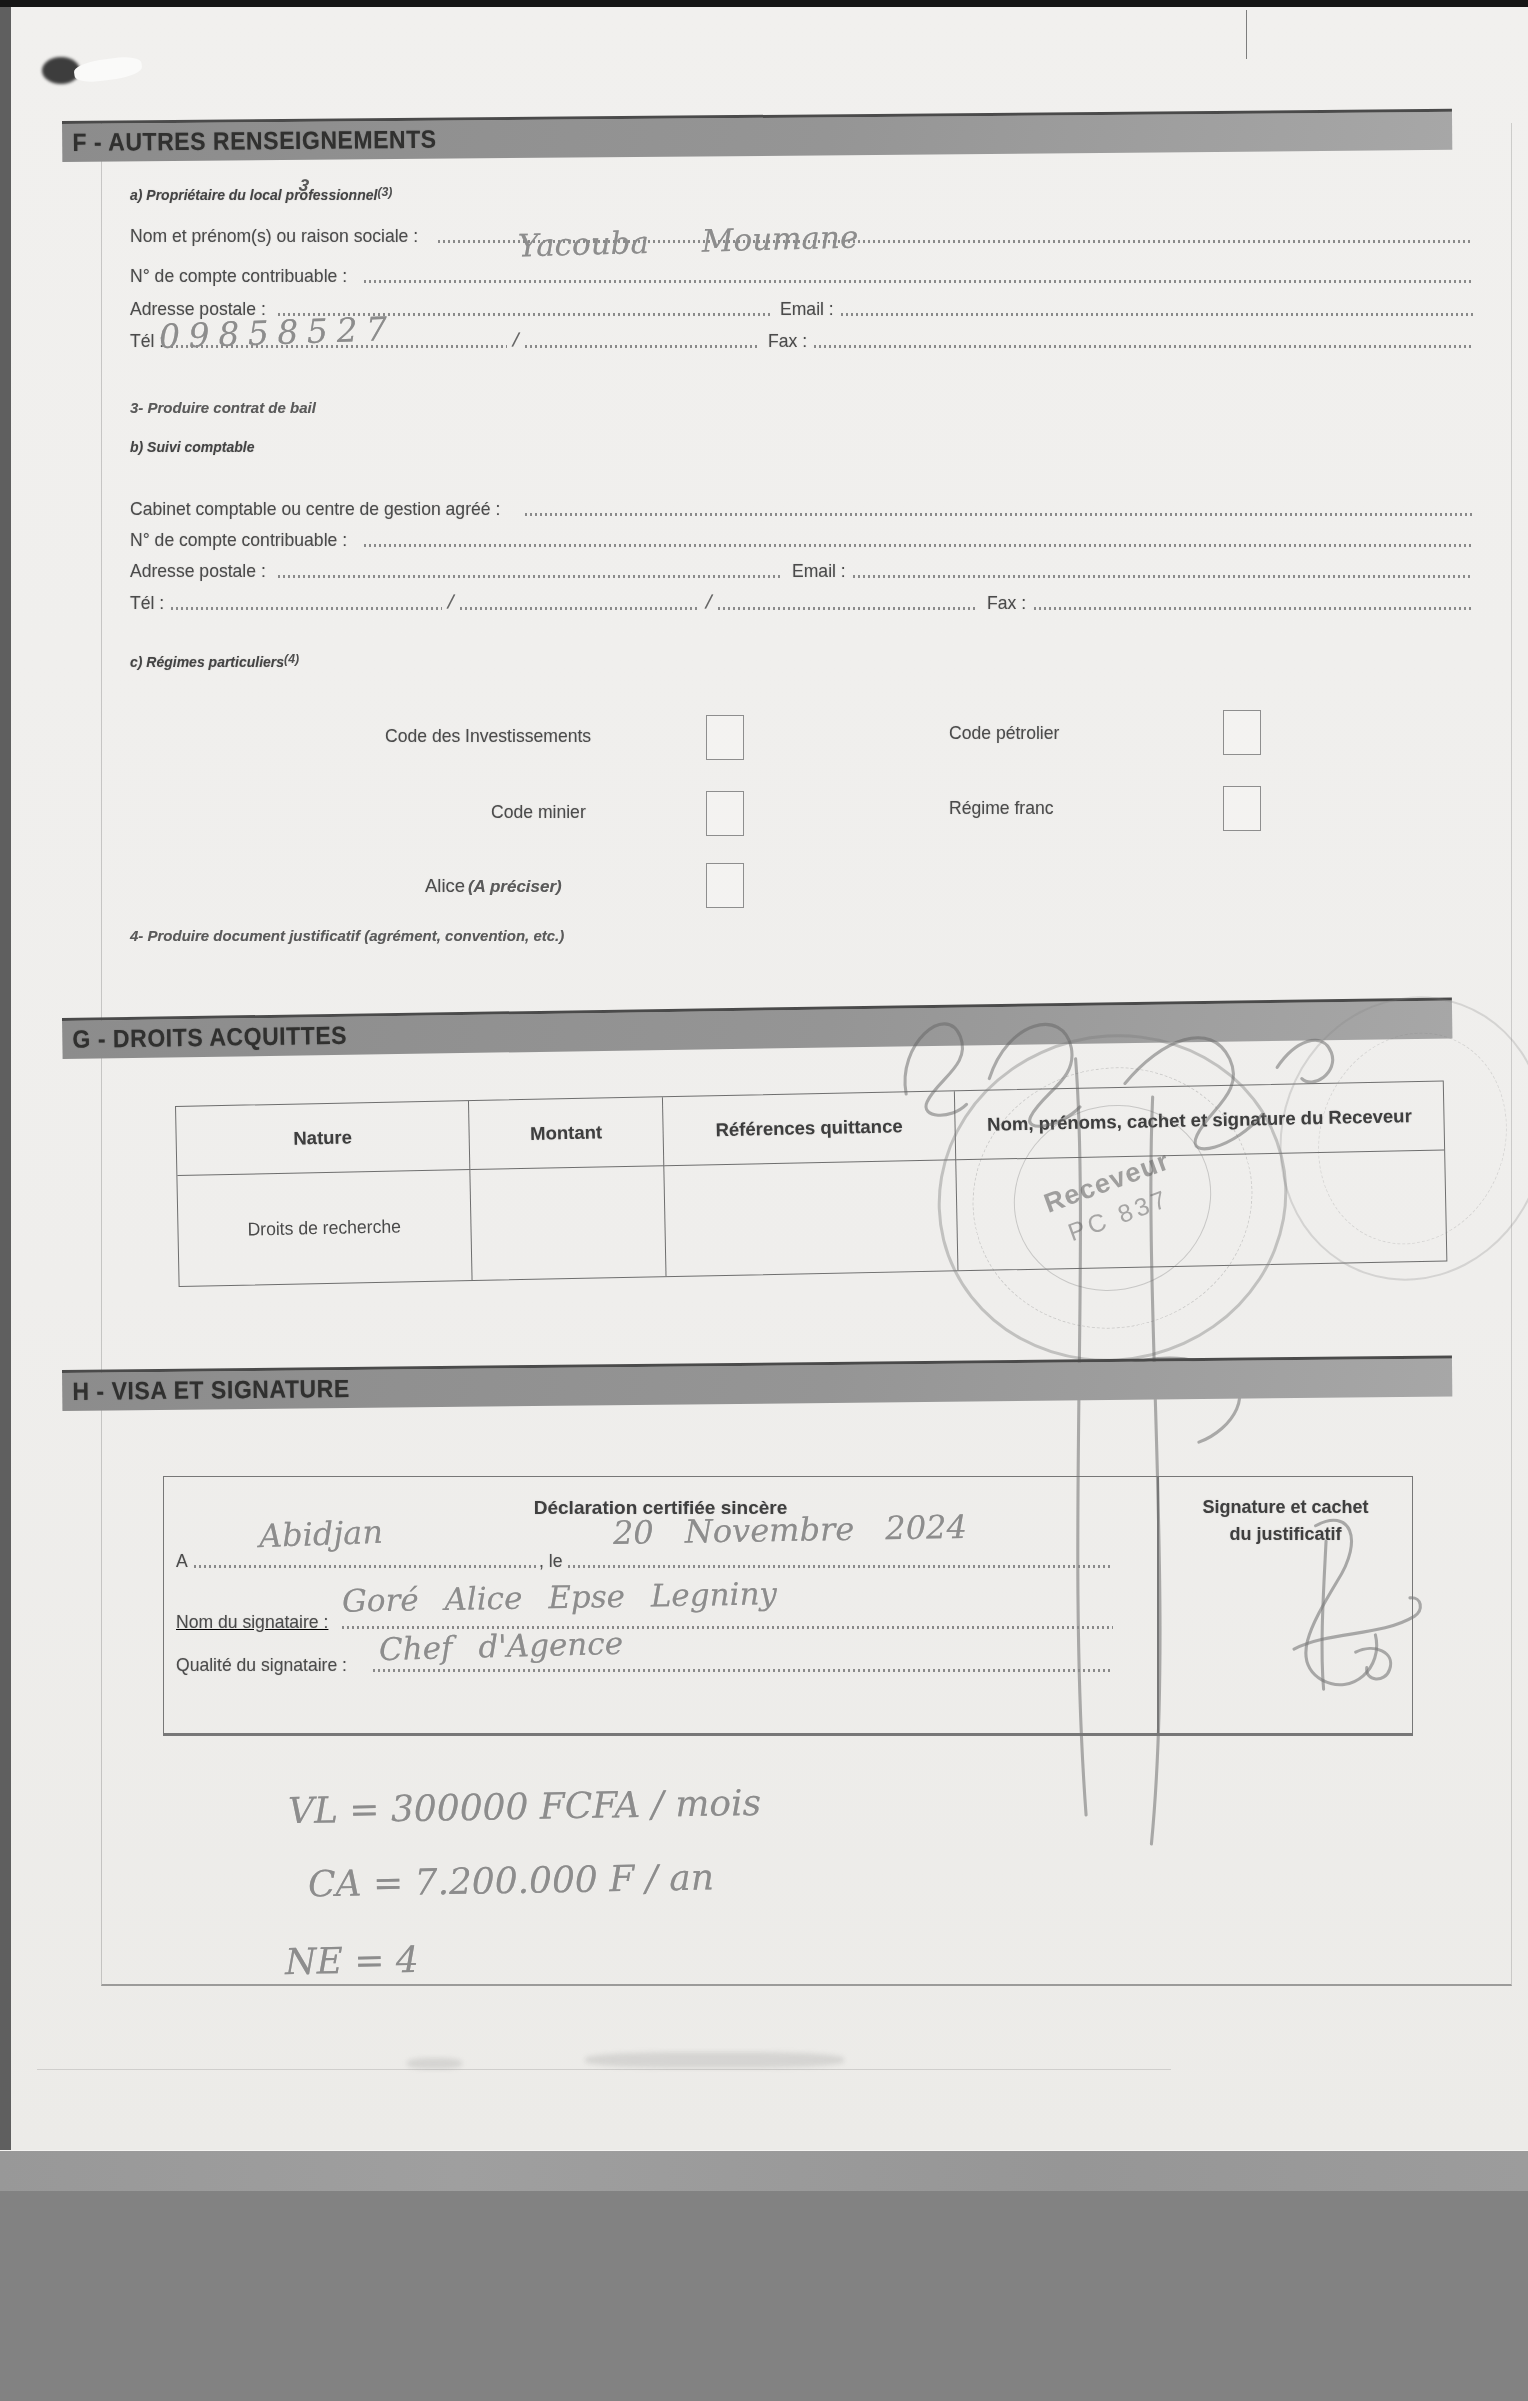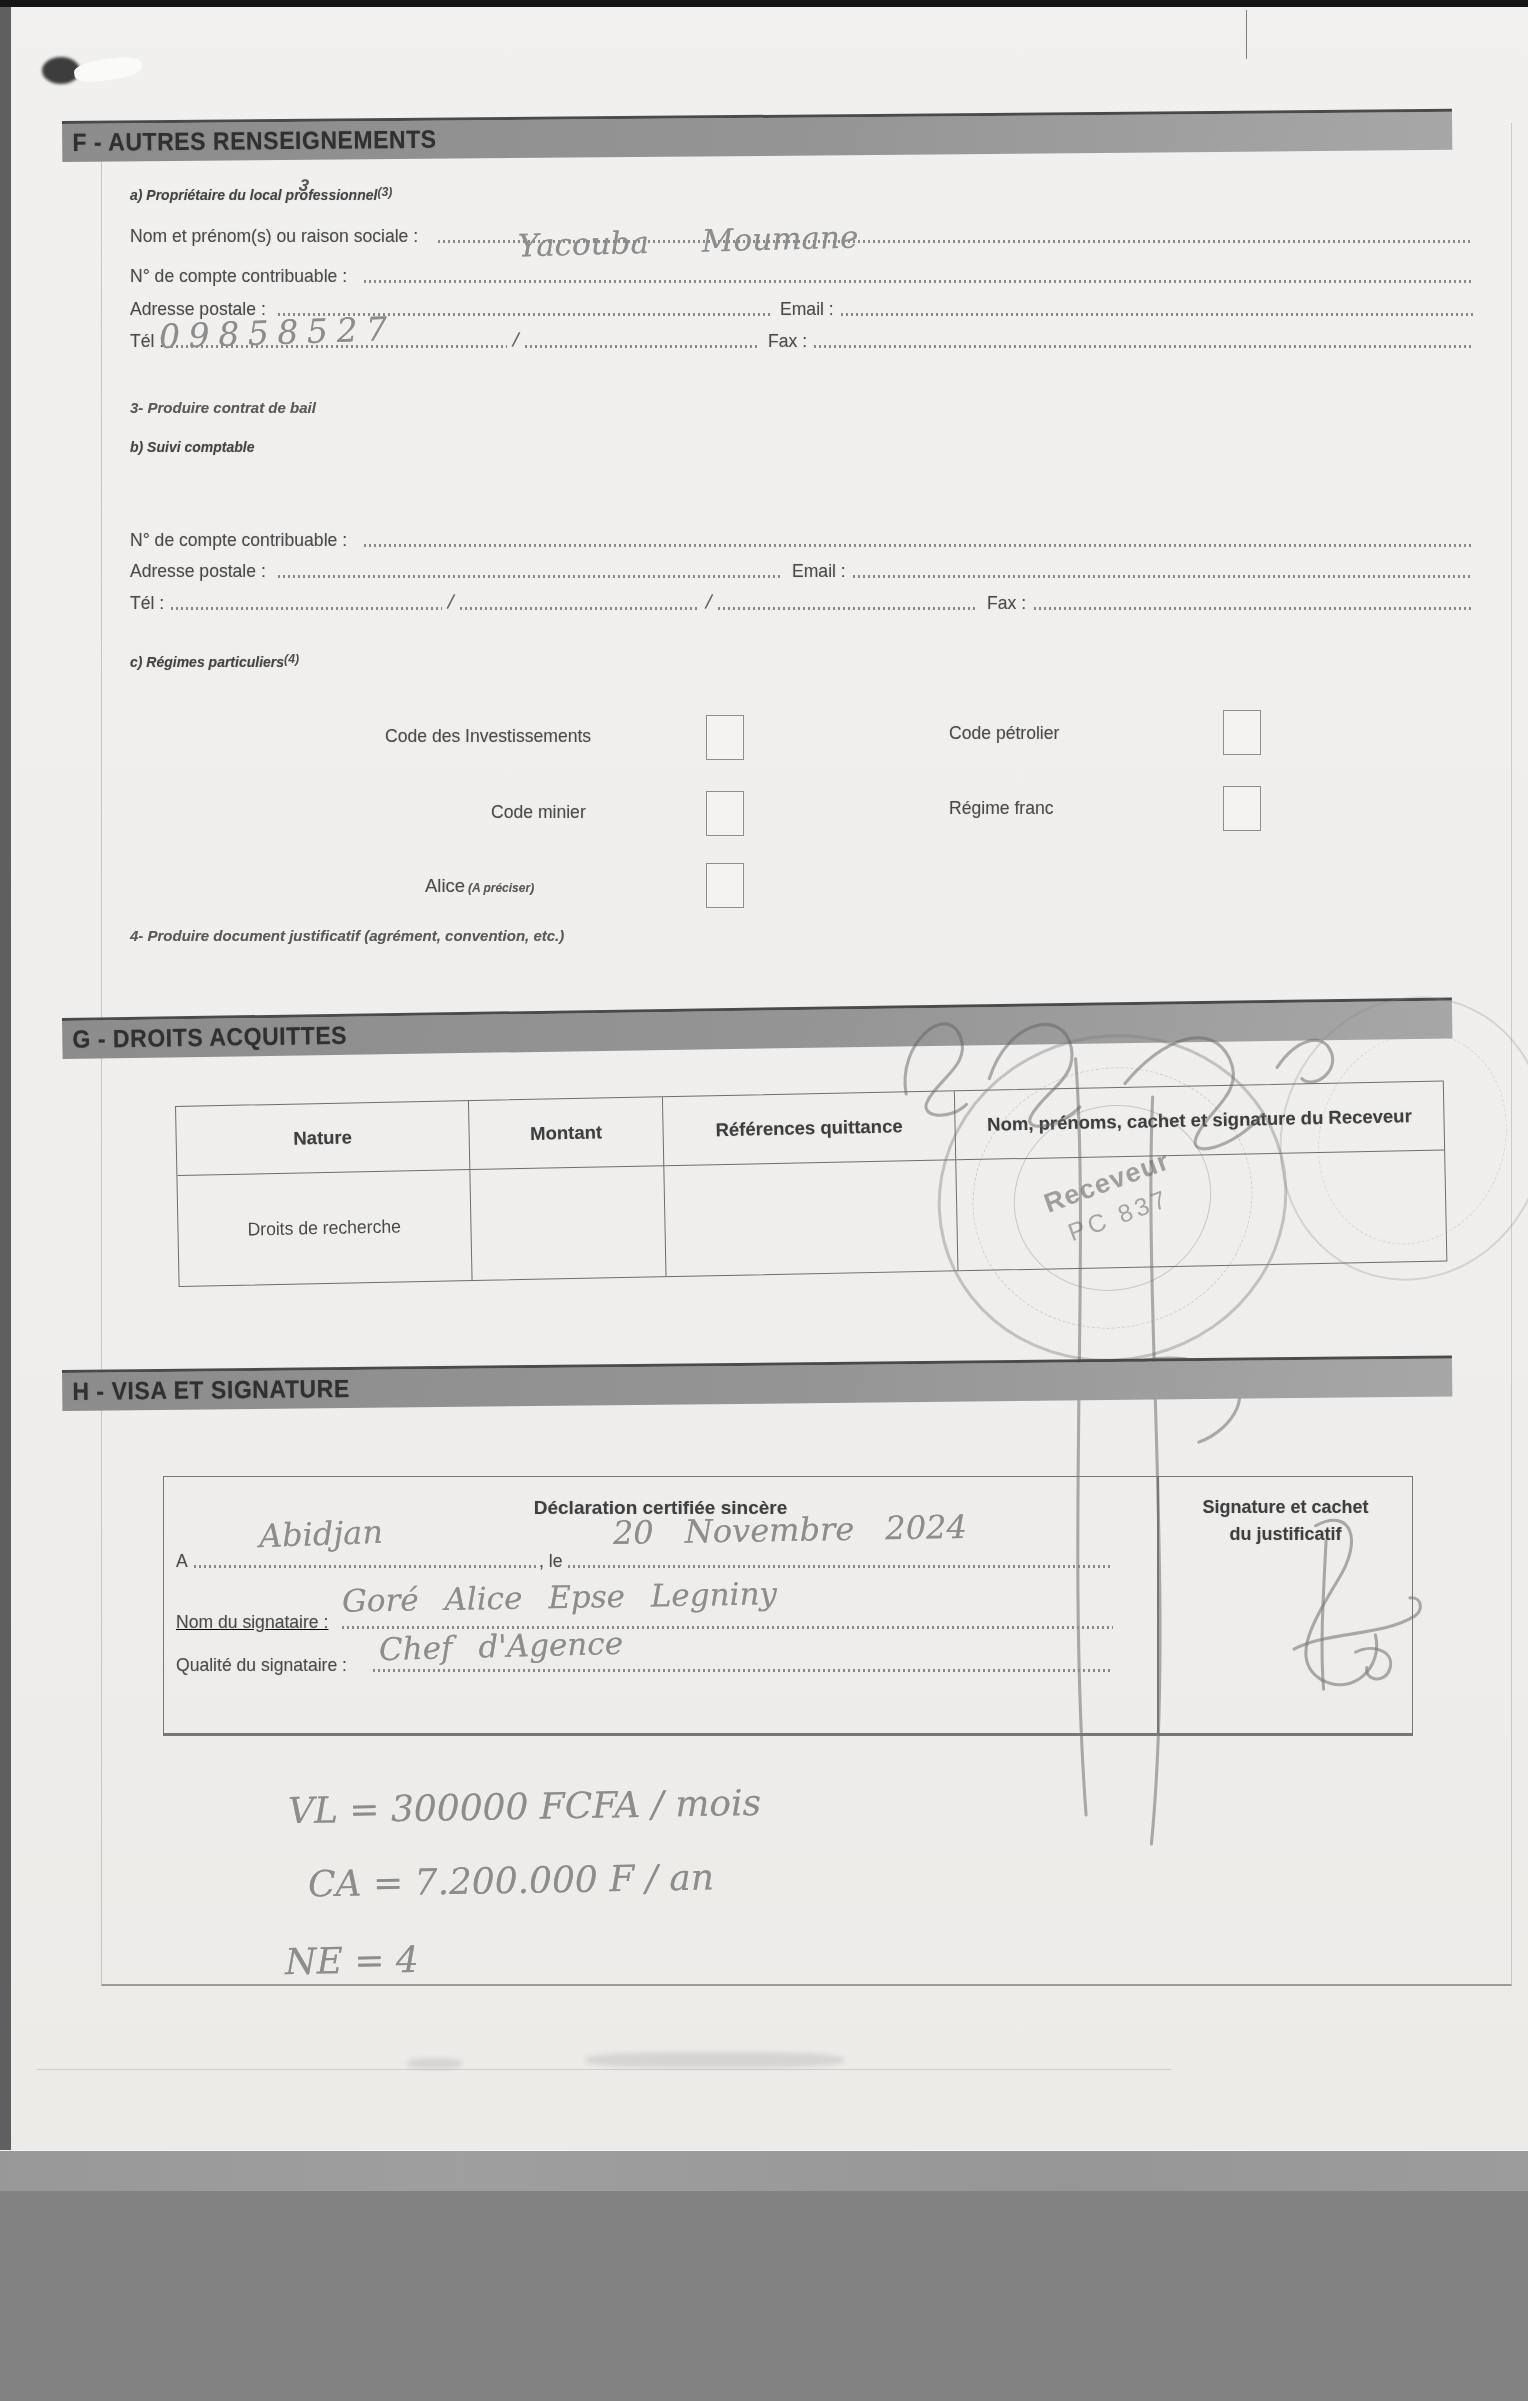--- a/index.html
+++ b/index.html
@@ -155,20 +155,24 @@
     <div class="dots" style="width:234px;"></div>
     <span class="lbl" style="margin-left:8.6px;">Fax :</span>
     <div class="dots grow"></div>
   </div>
   <span class="abs hw" style="left:159px;top:313px;font-size:33px;letter-spacing:8.6px;transform:rotate(-2deg);">09858527</span>
 
   <span class="abs note" style="left:130px;top:399px;">3- Produire contrat de bail</span>
 
   <span class="abs subhead" style="left:130px;top:439px;">b) Suivi comptable</span>
 
+  <div class="frow" style="left:130px;top:498px;width:1343px;">
+    <span class="lbl">Cabinet comptable ou centre de gestion agréé :</span>
+    <div class="dots grow"></div>
+  </div>
   <div class="frow" style="left:130px;top:529px;width:1343px;">
     <span class="lbl">N° de compte contribuable :</span>
     <div class="dots grow"></div>
   </div>
   <div class="frow" style="left:130px;top:560px;width:1343px;">
     <span class="lbl">Adresse postale :</span>
     <div class="dots" style="width:505px;"></div>
     <span class="lbl" style="margin-left:8.6px;">Email :</span>
     <div class="dots grow"></div>
   </div>
@@ -192,21 +196,21 @@
   <span class="abs lbl" style="left:949px;top:722px;">Code pétrolier</span>
   <div class="abs cb" style="left:1223px;top:710px;"></div>
 
   <span class="abs lbl" style="left:491px;top:801px;">Code minier</span>
   <div class="abs cb" style="left:706px;top:791px;"></div>
   <span class="abs lbl" style="left:949px;top:797px;">Régime franc</span>
   <div class="abs cb" style="left:1223px;top:786px;"></div>
 
   <div class="abs" style="left:425px;top:875px;">
     <span class="lbl">Alice</span>
-    <span class="note" style="font-size:12px;">(A préciser)</span>
+    <span class="note" style="font-size:17px;">(A préciser)</span>
   </div>
   <div class="abs cb" style="left:706px;top:863px;"></div>
 
   <span class="abs note" style="left:130px;top:927px;">4- Produire document justificatif (agrément, convention, etc.)</span>
 
   <div class="abs band" style="left:62px;top:1018px;width:1390px;transform:rotate(-0.85deg);transform-origin:left top;">
     <span class="band-title">G - DROITS ACQUITTES</span>
   </div>
 
   <div class="abs" id="gtable">

